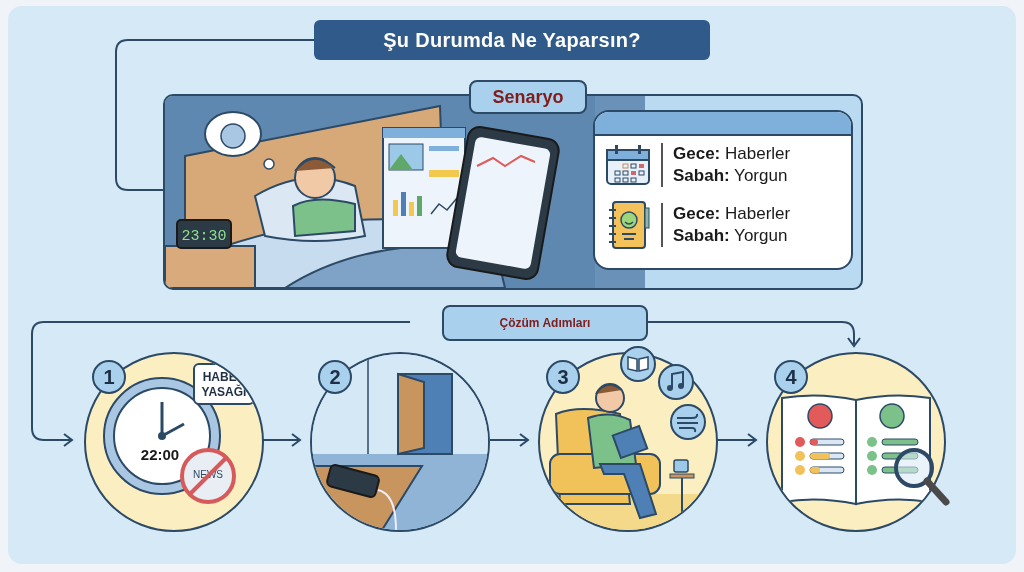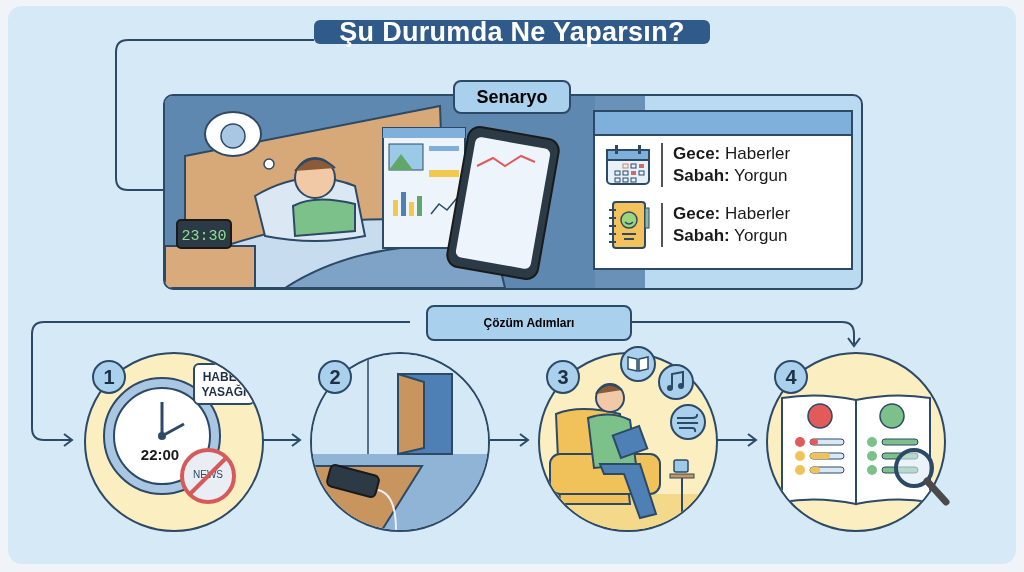--- a/index.html
+++ b/index.html
@@ -1,22 +1,22 @@
 <!DOCTYPE html>
 <html><head>
 <meta charset="utf-8">
 <style>
   html,body{margin:0;padding:0;}
   body{width:1024px;height:572px;background:#f0f4f8;font-family:"Liberation Sans",sans-serif;position:relative;overflow:hidden;}
   .panel{position:absolute;left:8px;top:6px;width:1008px;height:558px;background:#d6e9f7;border-radius:14px;}
-  .title-box{position:absolute;left:314px;top:20px;width:396px;height:24px;background:#2f5a8a;border-radius:6px;color:#fff;font-weight:bold;font-size:27px;display:flex;align-items:center;justify-content:center;letter-spacing:0.3px;}
-  .label-box{position:absolute;background:#a9d0ec;border:2px solid #2c4a66;border-radius:8px;color:#000000;font-weight:bold;display:flex;align-items:center;justify-content:center;}
+  .title-box{position:absolute;left:314px;top:20px;width:396px;height:40px;background:#2f5a8a;border-radius:6px;color:#fff;font-weight:bold;font-size:20px;display:flex;align-items:center;justify-content:center;letter-spacing:0.3px;}
+  .label-box{position:absolute;background:#a9d0ec;border:2px solid #2c4a66;border-radius:8px;color:#7f1d1d;font-weight:bold;display:flex;align-items:center;justify-content:center;margin-left:16px;}
   .scenario-frame{position:absolute;left:163px;top:94px;width:696px;height:192px;background:#b9daf0;border:2px solid #2c4a66;border-radius:10px;overflow:hidden;}
   .bedroom{position:absolute;left:0;top:0;width:480px;height:192px;background:#6a92b8;}
-  .info-card{position:absolute;left:428px;top:14px;width:256px;height:156px;background:#fff;border:2px solid #2c4a66;border-radius:0;overflow:hidden;}
+  .info-card{position:absolute;left:428px;top:14px;width:256px;height:156px;background:#fff;border:2px solid #2c4a66;border-radius:16px;overflow:hidden;}
   .info-card .bar{height:22px;background:#7fb0db;border-bottom:2px solid #2c4a66;}
   .info-row{position:absolute;left:10px;display:flex;align-items:center;}
   .info-row .divider{width:2px;height:44px;background:#555;margin:0 10px 0 10px;}
   .info-text{font-size:17px;color:#1a1a1a;line-height:22px;}
   .info-text b{font-weight:bold;}
   .step{position:absolute;width:176px;height:176px;border-radius:50%;border:2px solid #2c4a66;overflow:hidden;}
   .step-num{position:absolute;width:30px;height:30px;border-radius:50%;background:#a9d0ec;border:2px solid #2c4a66;color:#1d2f44;font-weight:bold;font-size:20px;display:flex;align-items:center;justify-content:center;z-index:5;}
   svg{display:block;}
 </style>
 </head>

